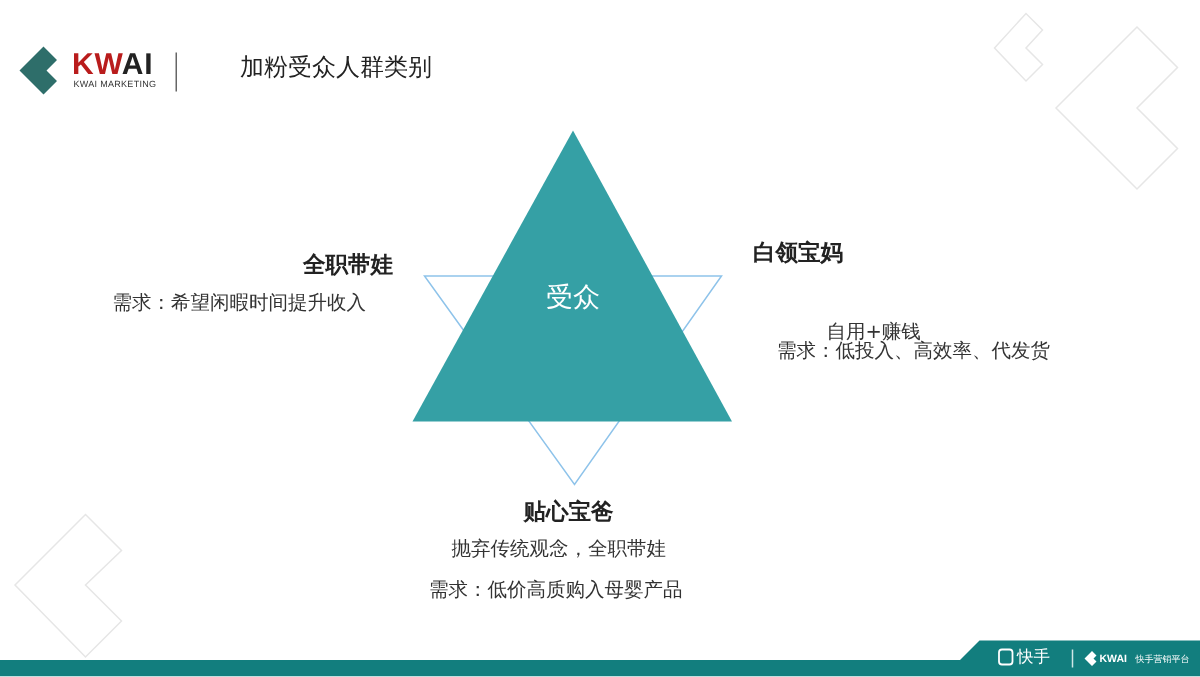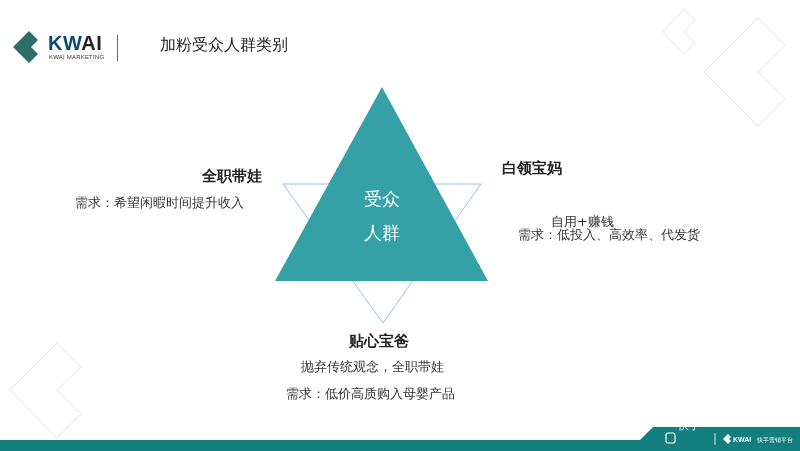--- a/index.html
+++ b/index.html
@@ -1,21 +1,21 @@
 <!DOCTYPE html>
 <html><head>
 <meta charset="utf-8">
 <style>
   html, body { margin:0; padding:0; }
   body { width:800px; height:451px; position:relative; overflow:hidden; background:#ffffff;
          font-family:"DejaVu Sans","Liberation Sans",sans-serif; color:#222; }
   svg.layer { position:absolute; left:0; top:0; width:800px; height:451px; }
   .brand-word { position:absolute; left:48px; top:33px; font-family:"Liberation Sans",sans-serif;
          font-weight:bold; font-size:20px; letter-spacing:0.5px; line-height:20px; }
-  .brand-word .kw { color:#0c4a6e; }
+  .brand-word .kw { color:#b91c1c; }
   .brand-word .ai { color:#222; }
   .brand-sub { position:absolute; left:49px; top:54px; font-family:"Liberation Sans",sans-serif;
          font-size:6px; color:#333; letter-spacing:0.2px; }
   .title-sep { position:absolute; left:117px; top:35px; width:1px; height:26px; background:#666; }
   .page-title { position:absolute; left:128px; top:32px; font-size:16px; color:#222; line-height:26px;margin-left:32px; }
   .center-label { position:absolute; left:342px; top:182px; width:80px; text-align:center;
          color:#fff; font-size:18px; line-height:34px; }
   .seg-title { position:absolute; font-size:15px; font-weight:bold; color:#222; line-height:18px; }
   .seg-line { position:absolute; font-size:13px; color:#333; line-height:16px; white-space:nowrap; }
   .footer-text { position:absolute; color:#fff; font-size:10px; line-height:12px; }
@@ -45,29 +45,28 @@
 
 <div class="brand-word">
   <span class="kw">KW</span><span class="ai">AI</span>
 </div>
 <div class="brand-sub">KWAI MARKETING</div>
 <div class="title-sep"></div>
 <div class="page-title">加粉受众人群类别</div>
 
 <div class="center-label">
   <div>受众</div>
-  <div>人群</div>
 </div>
 
 <div class="seg-title" style="left:202px; top:167px;text-align:right;">全职带娃</div>
 <div class="seg-line" style="left:75px; top:195px;">需求：希望闲暇时间提升收入</div>
 
 <div class="seg-title" style="left:502px; top:159px;">白领宝妈</div>
 <div class="seg-line" style="left:518px; top:187px;margin-top:40px;">需求：低投入、高效率、代发货</div>
 <div class="seg-line" style="left:551px; top:214px;">自用+赚钱</div>
 
 <div class="seg-title" style="left:349px; top:332px;">贴心宝爸</div>
 <div class="seg-line" style="left:301px; top:359px;">抛弃传统观念，全职带娃</div>
 <div class="seg-line" style="left:286px; top:386px;">需求：低价高质购入母婴产品</div>
 
-<div class="footer-text" style="left:678px; top:420px; font-size:11px;text-align:center;">快手</div>
+<div class="footer-text" style="left:678px; top:432px; font-size:11px;text-align:center;">快手</div>
 <div class="footer-text" style="left:733px; top:434px; font-size:7px; font-weight:bold; font-family:'Liberation Sans',sans-serif;">KWAI</div>
 <div class="footer-text" style="left:757px; top:434px; font-size:6px;">快手营销平台</div>
 
 </body></html>

